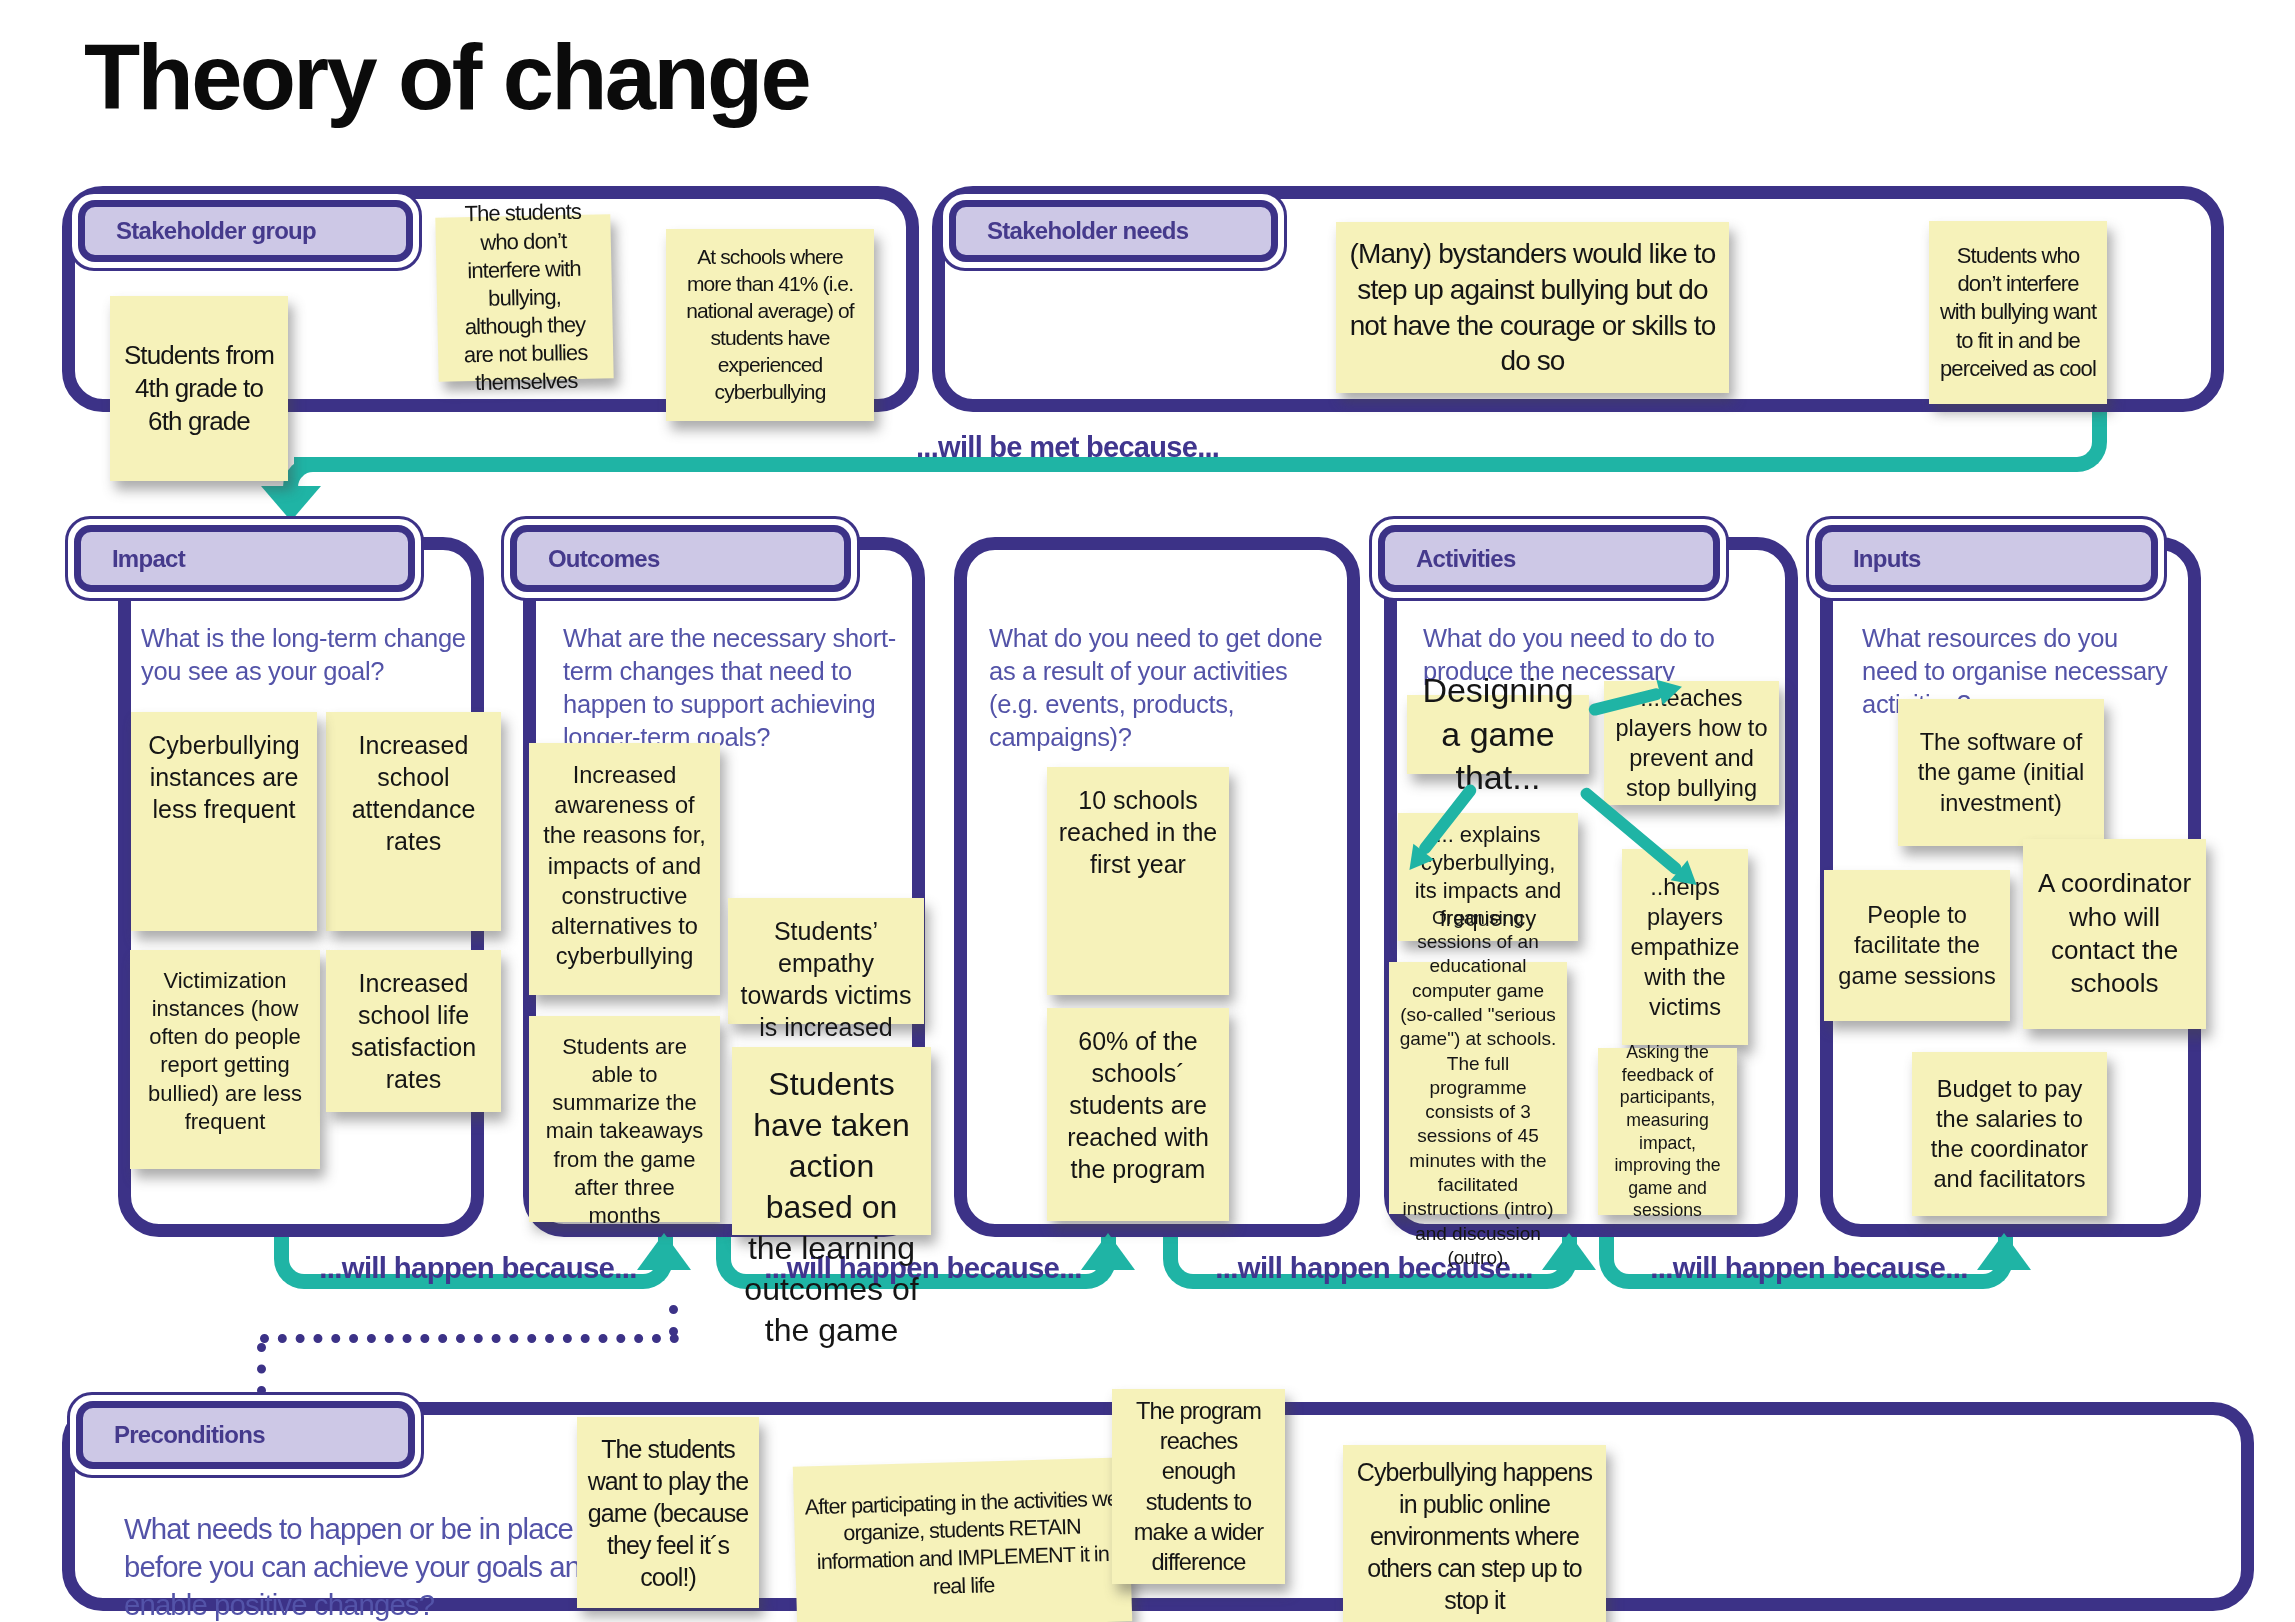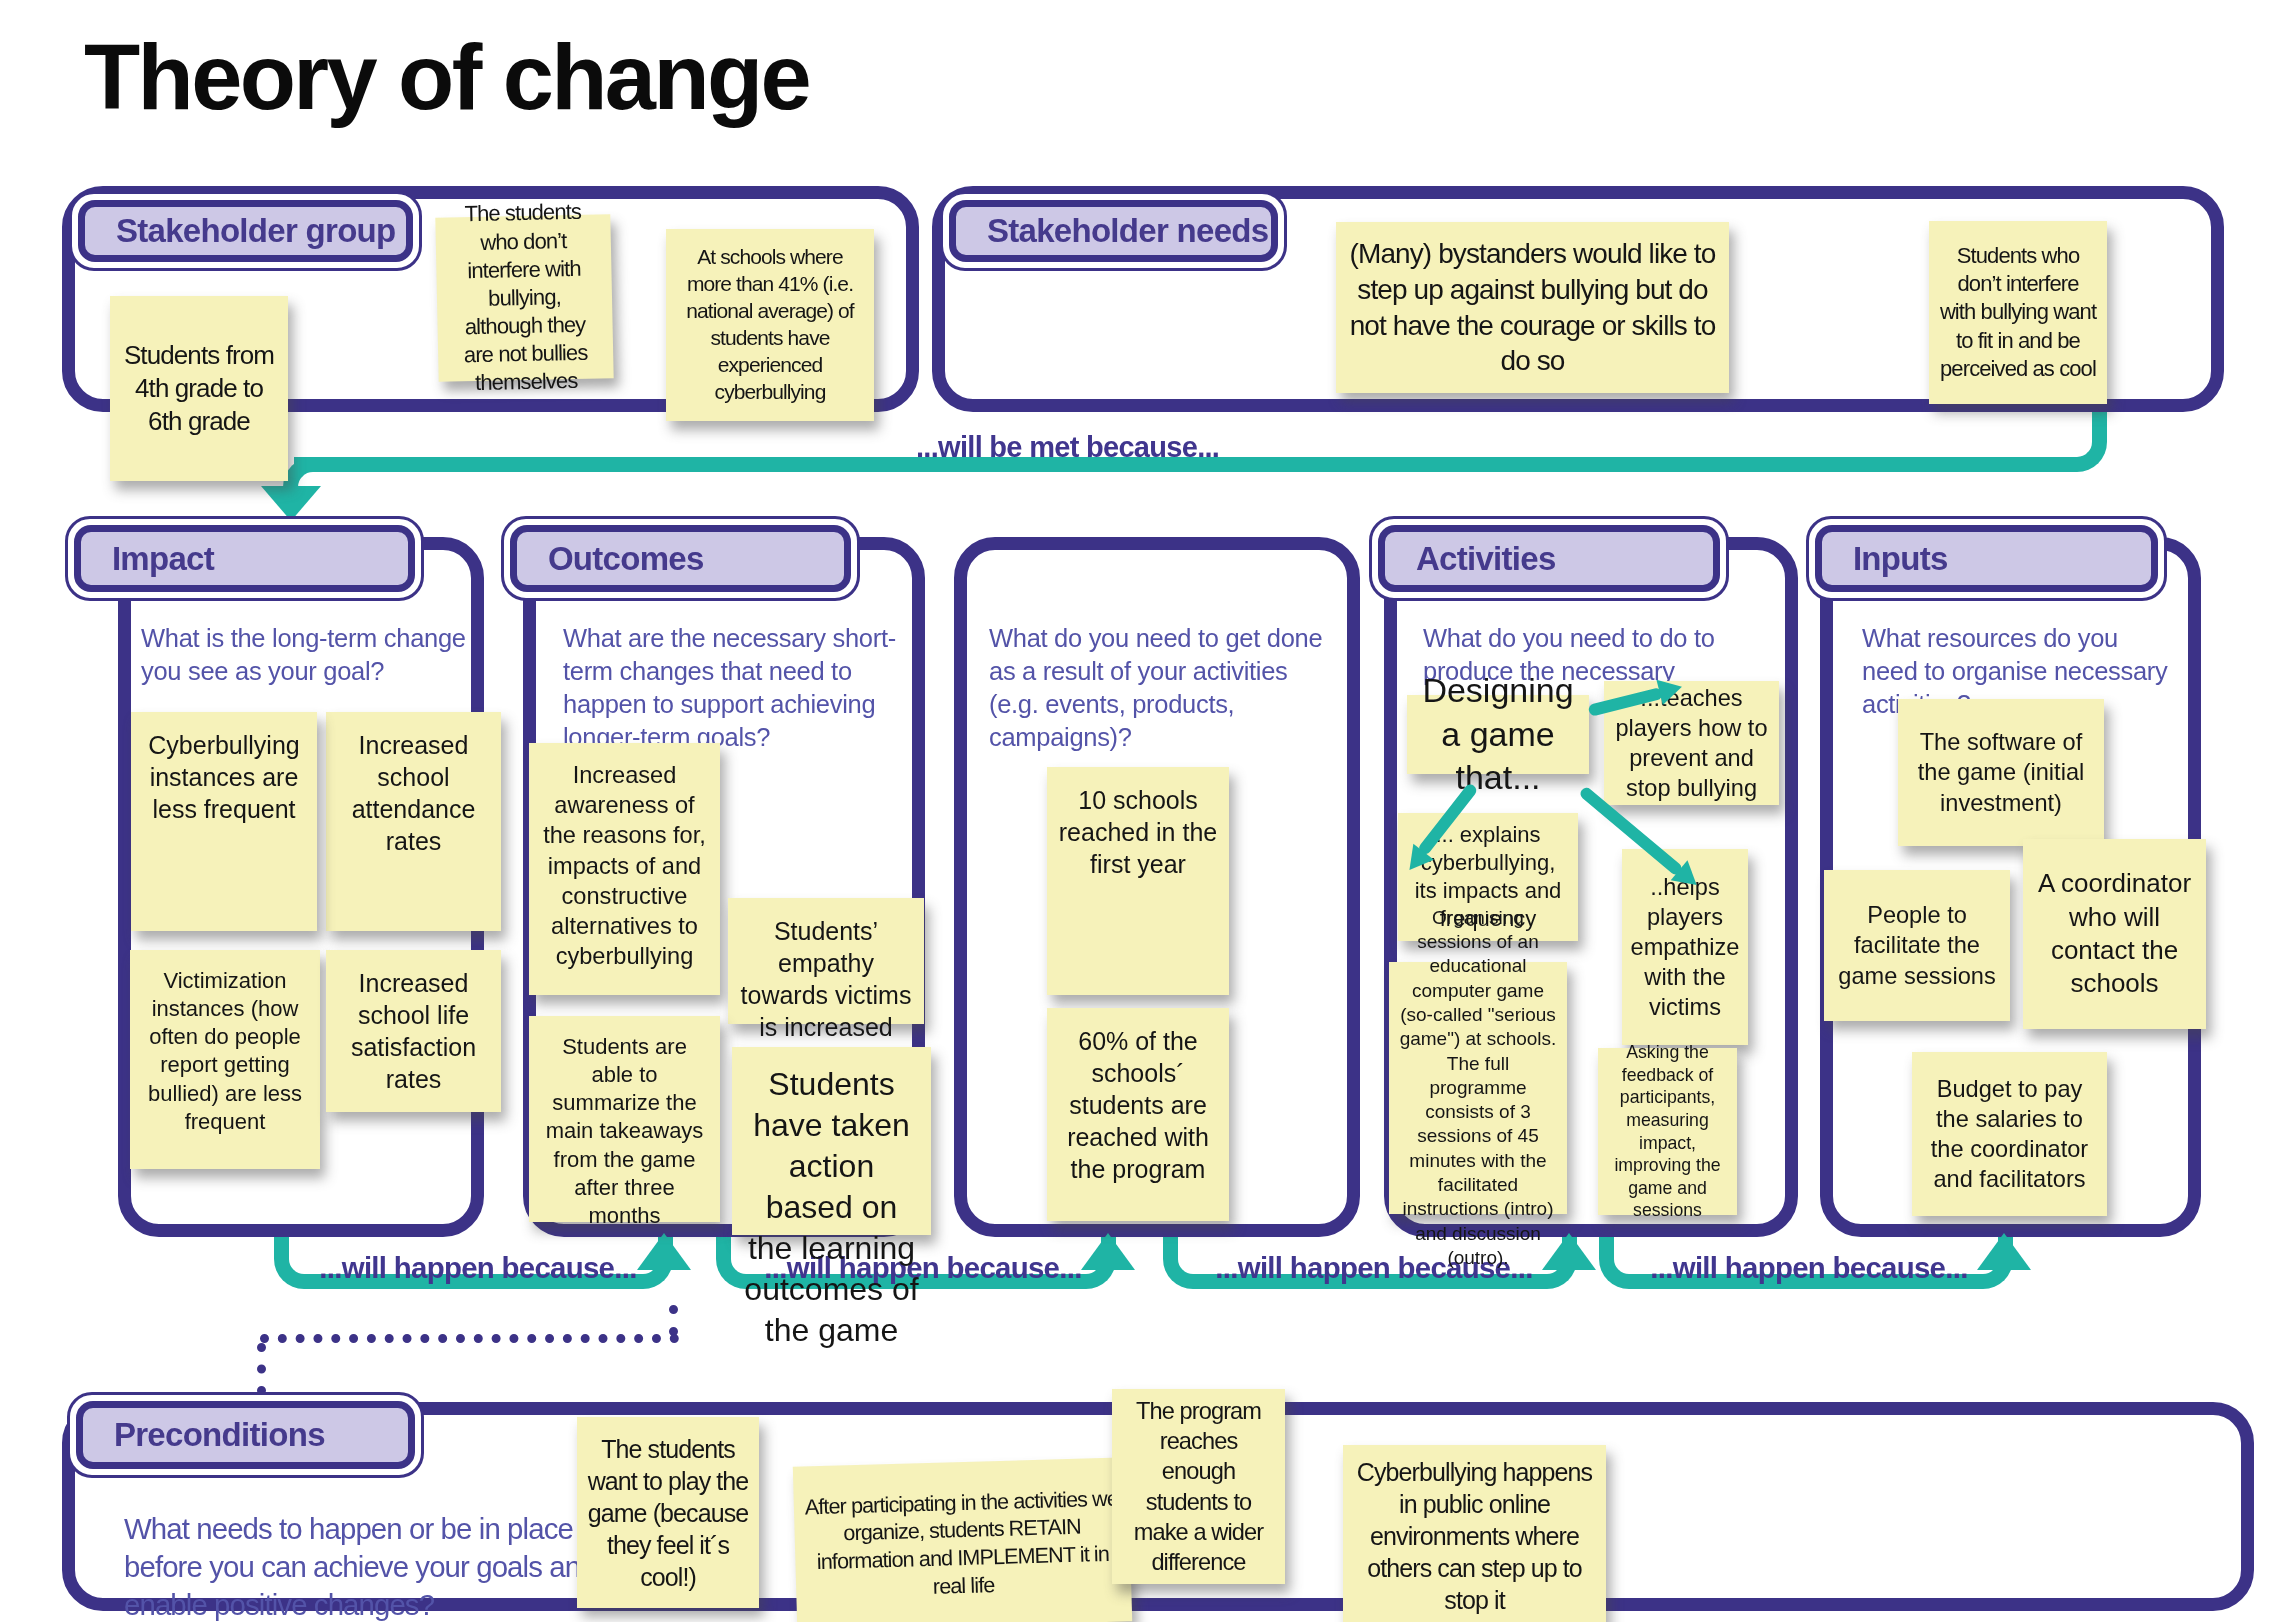--- a/index.html
+++ b/index.html
@@ -26,21 +26,21 @@
     background:#fff;z-index:1;
   }
   
   .hdr{
     position:absolute;border:3.9px solid var(--purple);border-radius:25px;
     background:#fff;padding:5.9px;z-index:3;
   }
   .hdr .in{
     width:100%;height:100%;border:7.9px solid var(--purple);border-radius:17px;
     background:var(--lavender);display:flex;align-items:center;padding-left:31px;
-    color:var(--htext);font-weight:bold;font-size:33px;letter-spacing:-0.7px;
+    color:var(--htext);font-weight:bold;font-size:24px;letter-spacing:-0.7px;
   }
   .q{
     position:absolute;color:var(--qtext);font-size:25.5px;line-height:1.3;
     letter-spacing:-0.3px;z-index:2;
   }
   .q.big{font-size:29.4px;}
   .note{
     position:absolute;background:var(--sticky);color:#151515;z-index:5;
     display:flex;justify-content:center;text-align:center;line-height:1.28;
     padding:13px 10.5px;box-shadow:5.2px 9.2px 11.8px rgba(70,70,70,.45);

